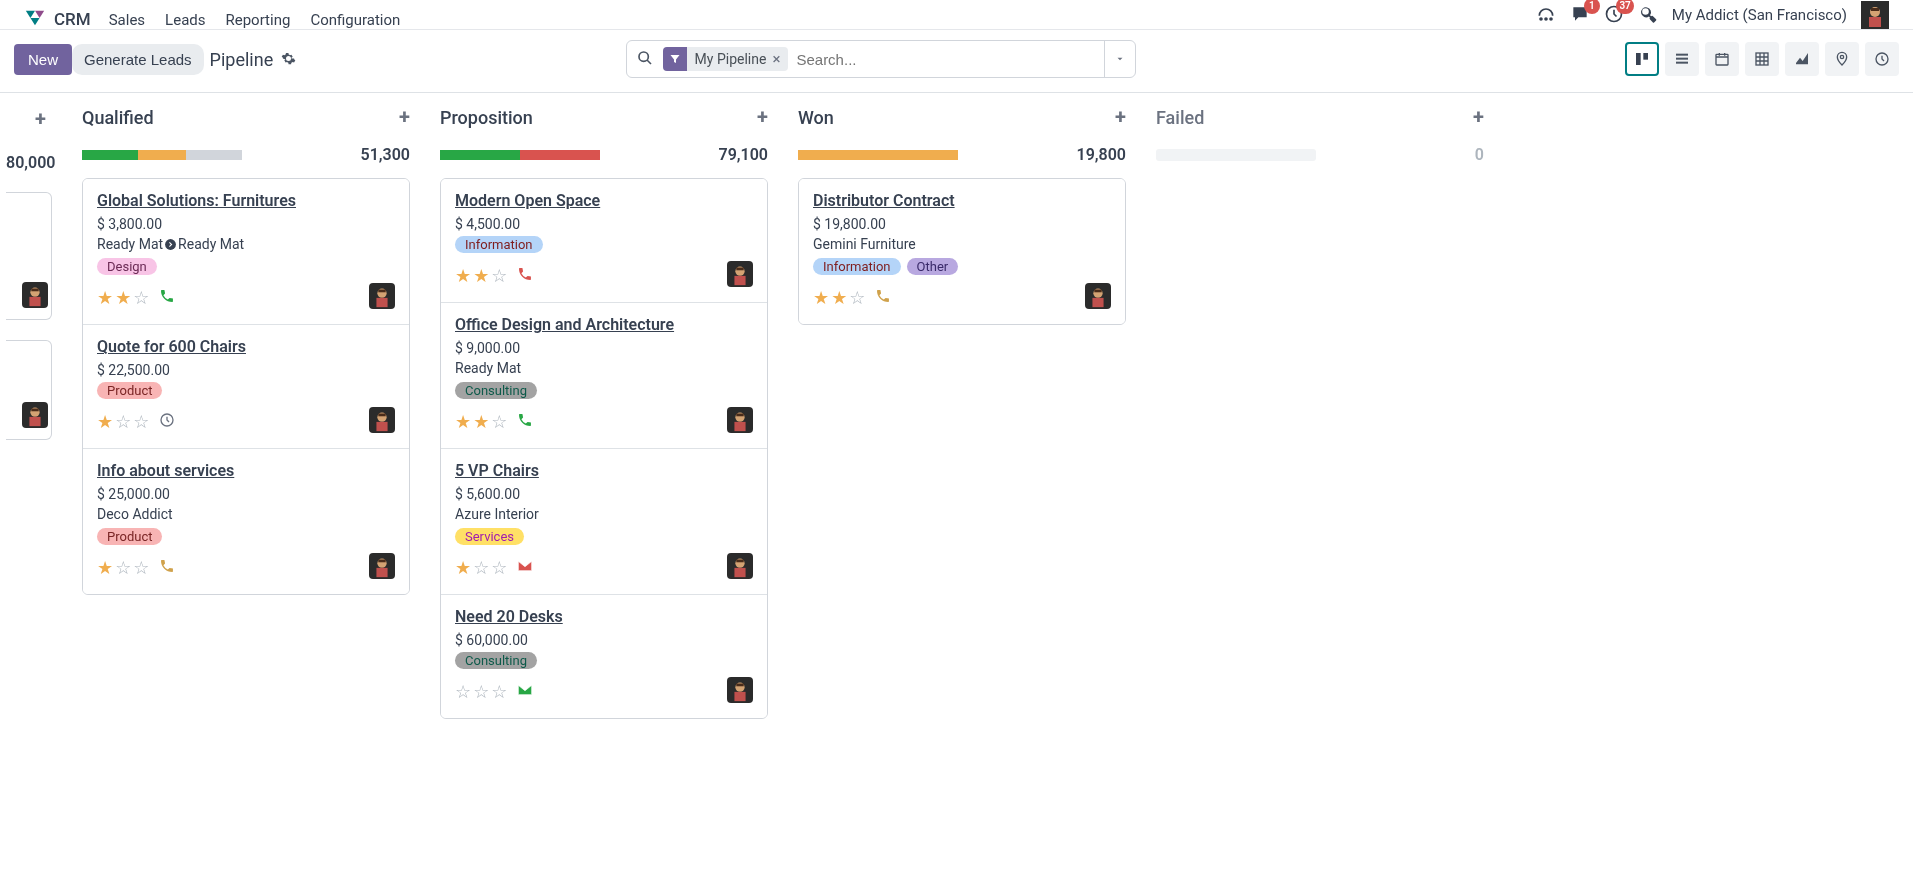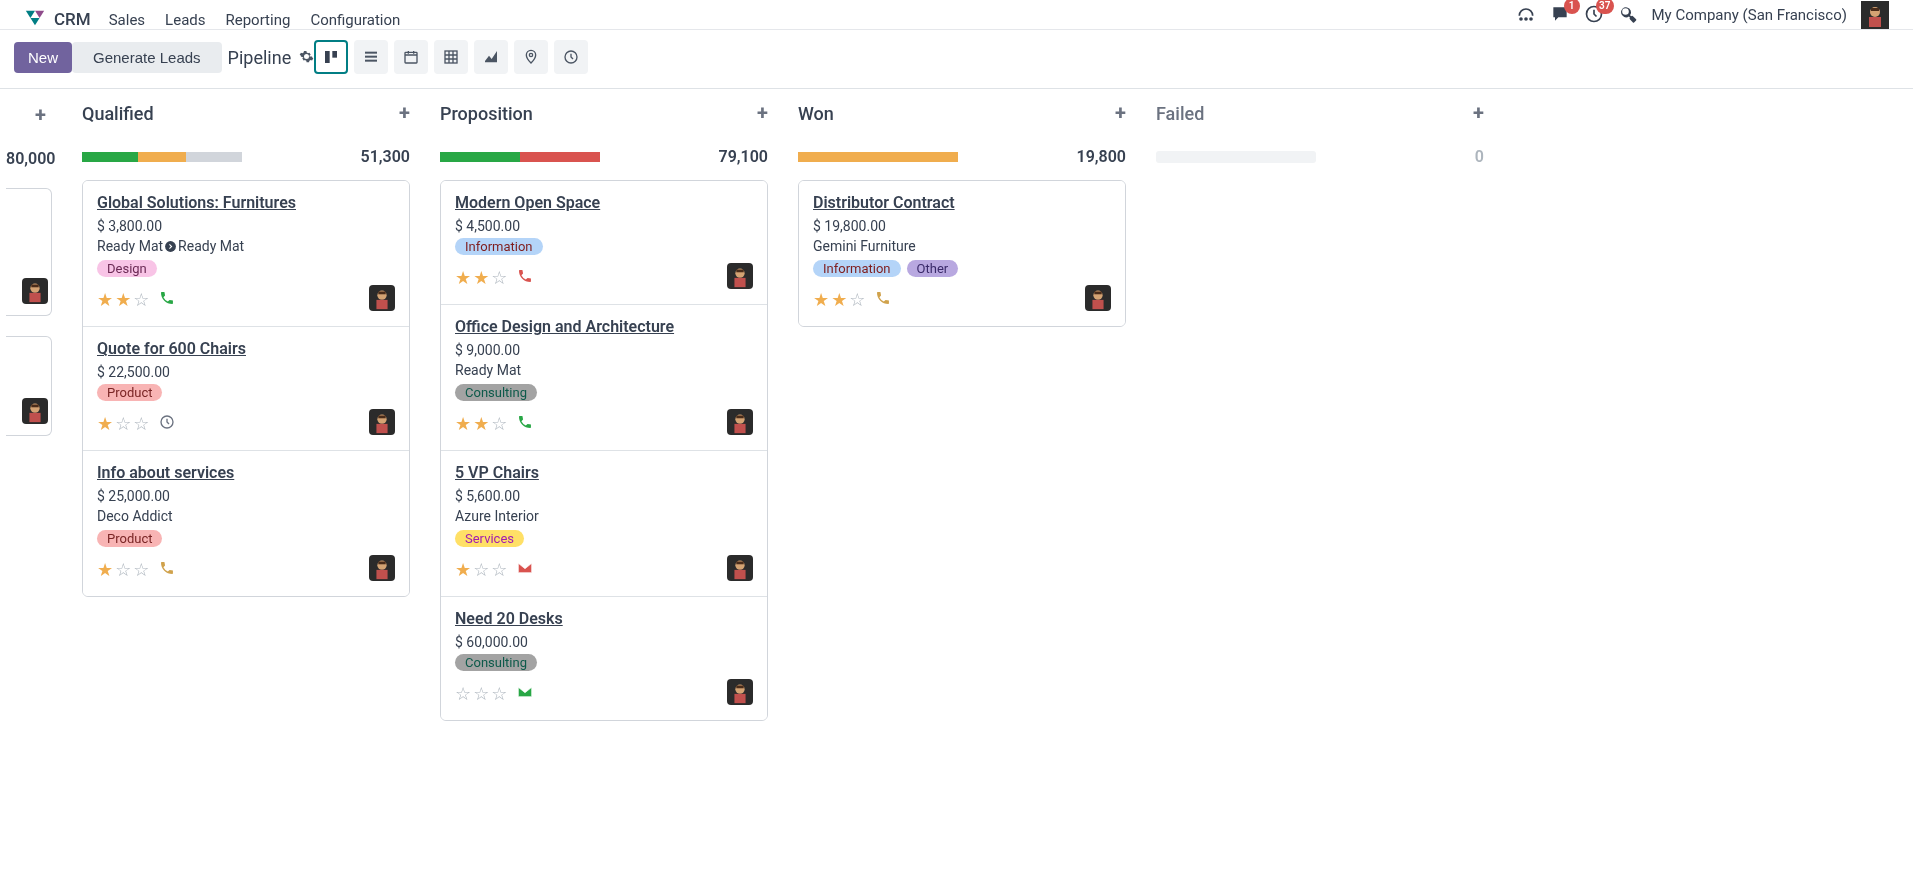--- a/index.html
+++ b/index.html
@@ -9,21 +9,21 @@
 .brand-title { font-size: 17px; font-weight: 500; margin-right: 18px; }
 .nav-links { display: flex; gap: 20px; }
 .nav-link { font-size: 15px; color: #374151; cursor: pointer; }
 .nav-right { margin-left: auto; display: flex; align-items: center; gap: 14px; }
 .nav-icon-wrap { position: relative; cursor: pointer; }
 .badge { position: absolute; top: -6px; right: -10px; background: #d9534f; color: #fff; font-size: 10px; min-width: 16px; height: 16px; line-height: 16px; text-align: center; border-radius: 8px; padding: 0 3px; font-weight: 600; }
 .company-name { font-size: 15px; color: #374151; }
 .avatar { width: 28px; height: 28px; border-radius: 4px; background: #2b2b2b; display: flex; align-items: center; justify-content: center; }
 .control-row { display: flex; align-items: center; padding: 10px 14px 14px 14px; }
 .btn-new { background: #71639e; color: #fff; border: none; padding: 7px 14px; font-size: 15px; font-weight: 500; border-radius: 4px; cursor: pointer; }
-.btn-gen { background: #e9ecef; color: #374151; border: none; padding: 7px 21px; font-size: 15px; border-radius: 4px; cursor: pointer; }
+.btn-gen { background: #e9ecef; color: #374151; border: none; padding: 7px 12px; font-size: 15px; border-radius: 10px; cursor: pointer; }
 .pipeline-title { font-size: 18px; margin-left: 6px; display: flex; align-items: center; gap: 8px; }
 .gear { cursor: pointer; color: #4b5563; }
 .search-wrap { margin-left: auto; margin-right: auto; position: relative; left: -80px; display: flex; align-items: center; border: 1px solid #d1d5db; border-radius: 6px; height: 38px; width: 510px; background: #fff; }
 .search-left-icon { padding: 0 10px; color: #4b5563; }
 .filter-chip-wrap { display: flex; align-items: center; }
 .filter-icon-box { background: #71639e; color: #fff; width: 24px; height: 24px; display: flex; align-items: center; justify-content: center; border-radius: 4px 0 0 4px; font-size: 12px; }
 .filter-chip { background: #e9ecef; padding: 3px 8px; display: flex; align-items: center; gap: 6px; font-size: 14px; color: #495057; border-radius: 0 4px 4px 0; }
 .filter-close { cursor: pointer; font-size: 15px; color: #6b7280; }
 .search-input { border: none; outline: none; flex: 1; padding: 0 8px; font-size: 15px; }
 .search-caret { border-left: 1px solid #d1d5db; padding: 0 10px; height: 100%; display: flex; align-items: center; cursor: pointer; color: #6b7280; }
@@ -35,21 +35,21 @@
 .col-partial { width: 58px; padding: 0 6px; flex-shrink: 0; }
 .col-partial .plus { color: #6b7280; font-size: 20px; font-weight: bold; text-align: right; padding-right: 6px; margin-top: 2px; cursor: pointer; }
 .col-partial .total { font-size: 16px; font-weight: 600; margin-top: 22px; text-align: left; }
 .card-frag { border: 1px solid #d1d5db; border-left: none; border-radius: 0 6px 6px 0; margin-top: 20px; height: 128px; position: relative; background: #fff; }
 .card-frag .av { position: absolute; bottom: 8px; left: 16px; }
 .card-frag2 { height: 100px; }
 .kcol { width: 340px; flex-shrink: 0; padding: 0 6px; margin-left: 18px; }
 .kcol-head { display: flex; align-items: center; margin-bottom: 4px; }
 .kcol-title { font-size: 18px; font-weight: 500; }
 .kcol-plus { margin-left: auto; color: #6b7280; font-size: 20px; font-weight: bold; cursor: pointer; }
-.kcol-sub { display: flex; align-items: center; margin-top: 22px; margin-bottom: 14px; text-align: right; }
+.kcol-sub { display: flex; align-items: center; margin-top: 16px; margin-bottom: 14px; text-align: right; }
 .bar-wrap { display: flex; height: 10px; width: 160px; }
 .bar-seg { height: 100%; }
 .bar-seg.green { background: #28a745; }
 .bar-seg.orange { background: #f0ad4e; }
 .bar-seg.gray { background: #d1d5db; }
 .bar-seg.red { background: #d9534f; }
 .kcol-total { margin-left: auto; font-size: 16px; font-weight: 600; }
 .card-stack { border: 1px solid #d1d5db; border-radius: 6px; overflow: hidden; }
 .card { padding: 12px 14px; background: #fff; border-bottom: 1px solid #dee2e6; }
 .card:last-child { border-bottom: none; }
@@ -112,21 +112,21 @@
           <circle cx="12" cy="12" r="9"></circle>
           <path d="M12 7v5l3 3"></path>
         </svg>
       <span class="badge">37</span>
     </span>
     <span class="nav-icon-wrap">
       <svg width="20" height="20" viewBox="0 0 24 24" fill="#374151">
           <path d="M21.7 18.3l-3.4-3.4a2 2 0 0 0-2.6-.2l-1.2-1.2a6 6 0 1 0-1.4 1.4l1.2 1.2a2 2 0 0 0 .2 2.6l3.4 3.4a1 1 0 0 0 1.4 0l2.4-2.4a1 1 0 0 0 0-1.4zM5 9a4 4 0 1 1 8 0 4 4 0 0 1-8 0z"></path>
         </svg>
     </span>
-    <span class="company-name">My Company (San Francisco)</span>
+    <span class="company-name">My Addict (San Francisco)</span>
     <span class="avatar">
       <svg width="28" height="28" viewBox="0 0 28 28">
           <rect width="28" height="28" fill="#2b2b2b"></rect>
           <circle cx="14" cy="11" r="5" fill="#d4a373"></circle>
           <rect x="8" y="16" width="12" height="10" fill="#c0504d"></rect>
           <rect x="10" y="7" width="8" height="3" fill="#4a2c1a"></rect>
         </svg>
     </span>
   </div>
 </div>
@@ -136,20 +136,45 @@
   <button class="btn-gen">Generate Leads</button>
   <span class="pipeline-title">
     <span>Pipeline</span>
     <span class="gear">
       <svg width="15" height="15" viewBox="0 0 24 24" fill="#4b5563">
           <path d="M12 8a4 4 0 1 0 0 8 4 4 0 0 0 0-8zm9 4a7 7 0 0 1-.1 1.2l2 1.6-2 3.4-2.4-.8a7 7 0 0 1-2 1.2l-.4 2.5h-4l-.4-2.5a7 7 0 0 1-2-1.2l-2.4.8-2-3.4 2-1.6A7 7 0 0 1 3 12a7 7 0 0 1 .1-1.2l-2-1.6 2-3.4 2.4.8a7 7 0 0 1 2-1.2L7.9 3h4l.4 2.5a7 7 0 0 1 2 1.2l2.4-.8 2 3.4-2 1.6c.1.4.1.8.1 1.1z"></path>
         </svg>
     </span>
   </span>
 
+  <div class="search-wrap">
+    <span class="search-left-icon">
+      <svg width="16" height="16" viewBox="0 0 24 24" fill="none" stroke="#4b5563" stroke-width="2.5">
+          <circle cx="10" cy="10" r="7"></circle>
+          <path d="M21 21l-6-6"></path>
+        </svg>
+    </span>
+    <div class="filter-chip-wrap">
+      <span class="filter-icon-box">
+        <svg width="12" height="12" viewBox="0 0 24 24" fill="#fff">
+            <path d="M3 4h18l-7 9v7l-4-2v-5z"></path>
+          </svg>
+      </span>
+      <span class="filter-chip">
+        <span>My Pipeline</span>
+        <span class="filter-close">×</span>
+      </span>
+    </div>
+    <input class="search-input" placeholder="Search..." style="">
+    <span class="search-caret">
+      <svg width="10" height="10" viewBox="0 0 24 24" fill="#6b7280">
+          <path d="M6 9l6 6 6-6z"></path>
+        </svg>
+    </span>
+  </div>
 
   <div class="view-switch">
     <button class="view-btn active">
         <svg width="16" height="16" viewBox="0 0 24 24" fill="currentColor">
           <rect x="3" y="3" width="7" height="18"></rect>
           <rect x="14" y="3" width="7" height="10"></rect>
         </svg>
       </button>
     <button class="view-btn">
         <svg width="16" height="16" viewBox="0 0 24 24" fill="currentColor">

